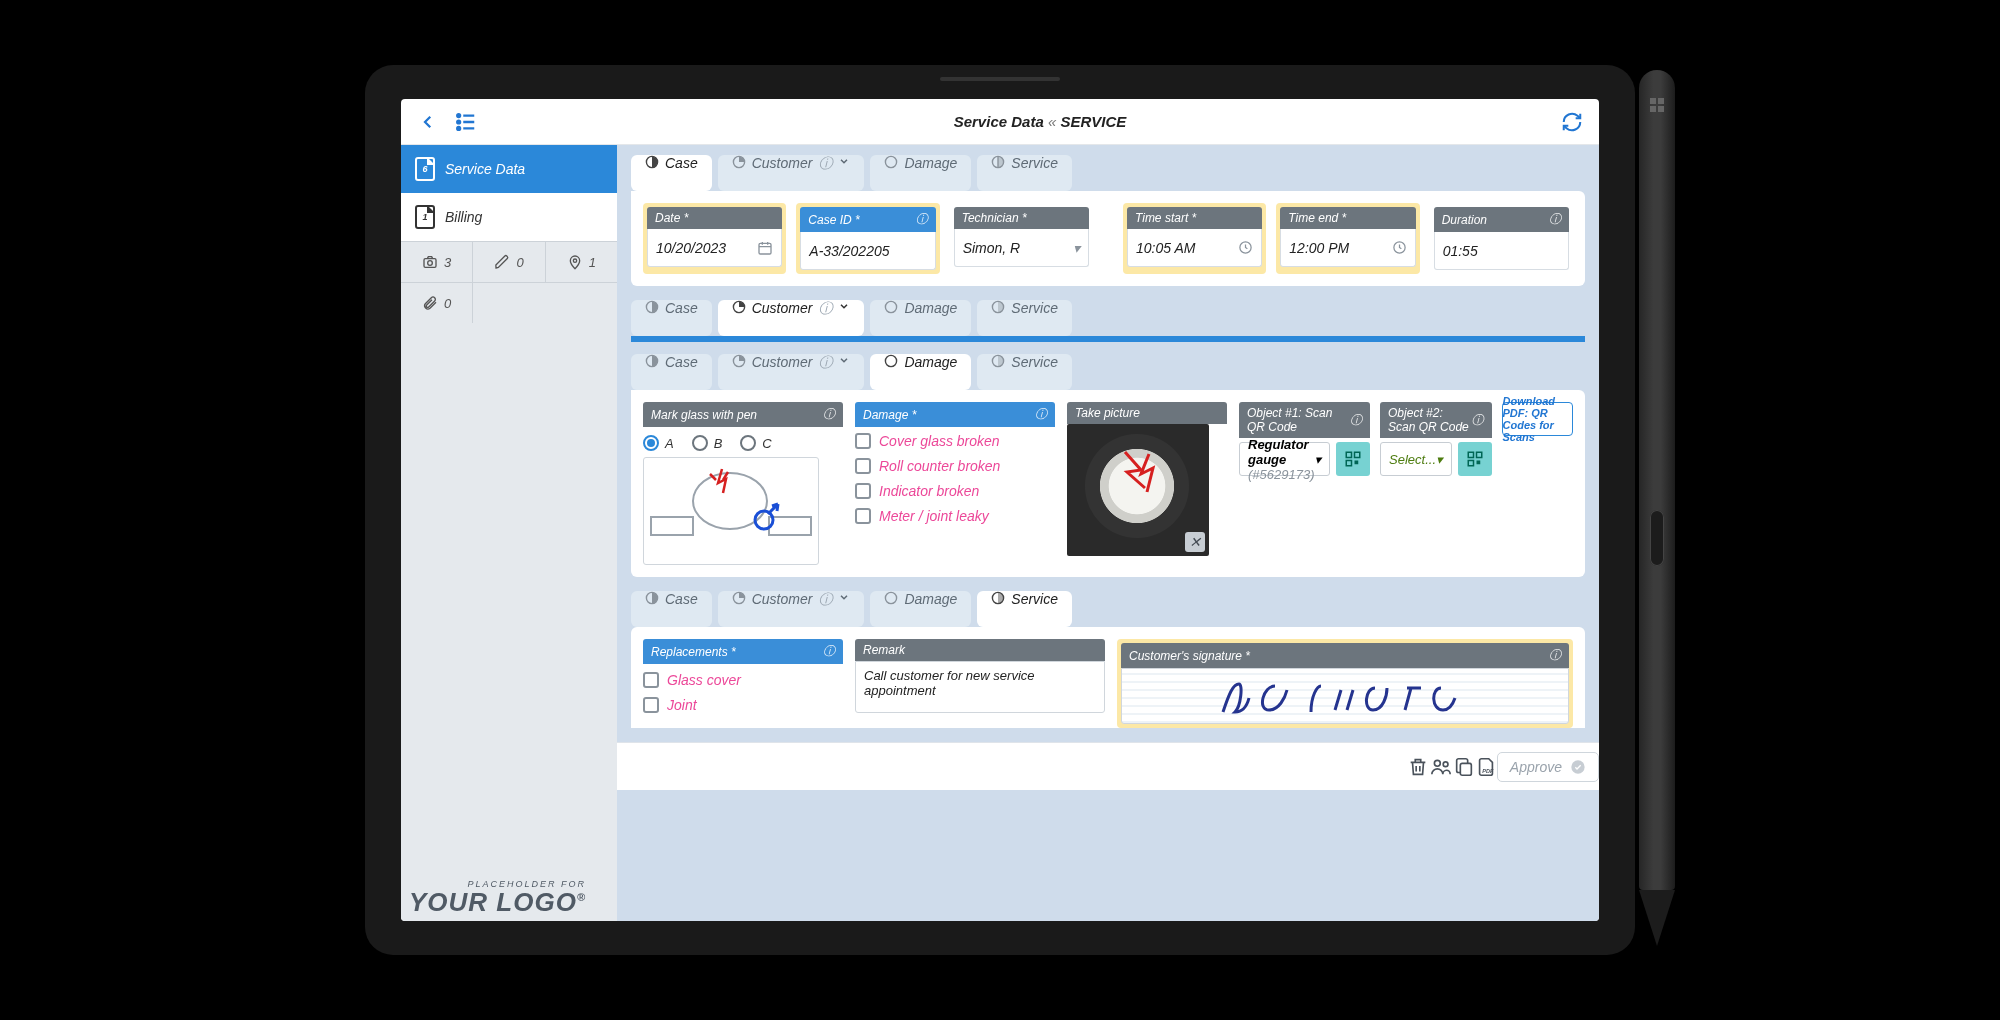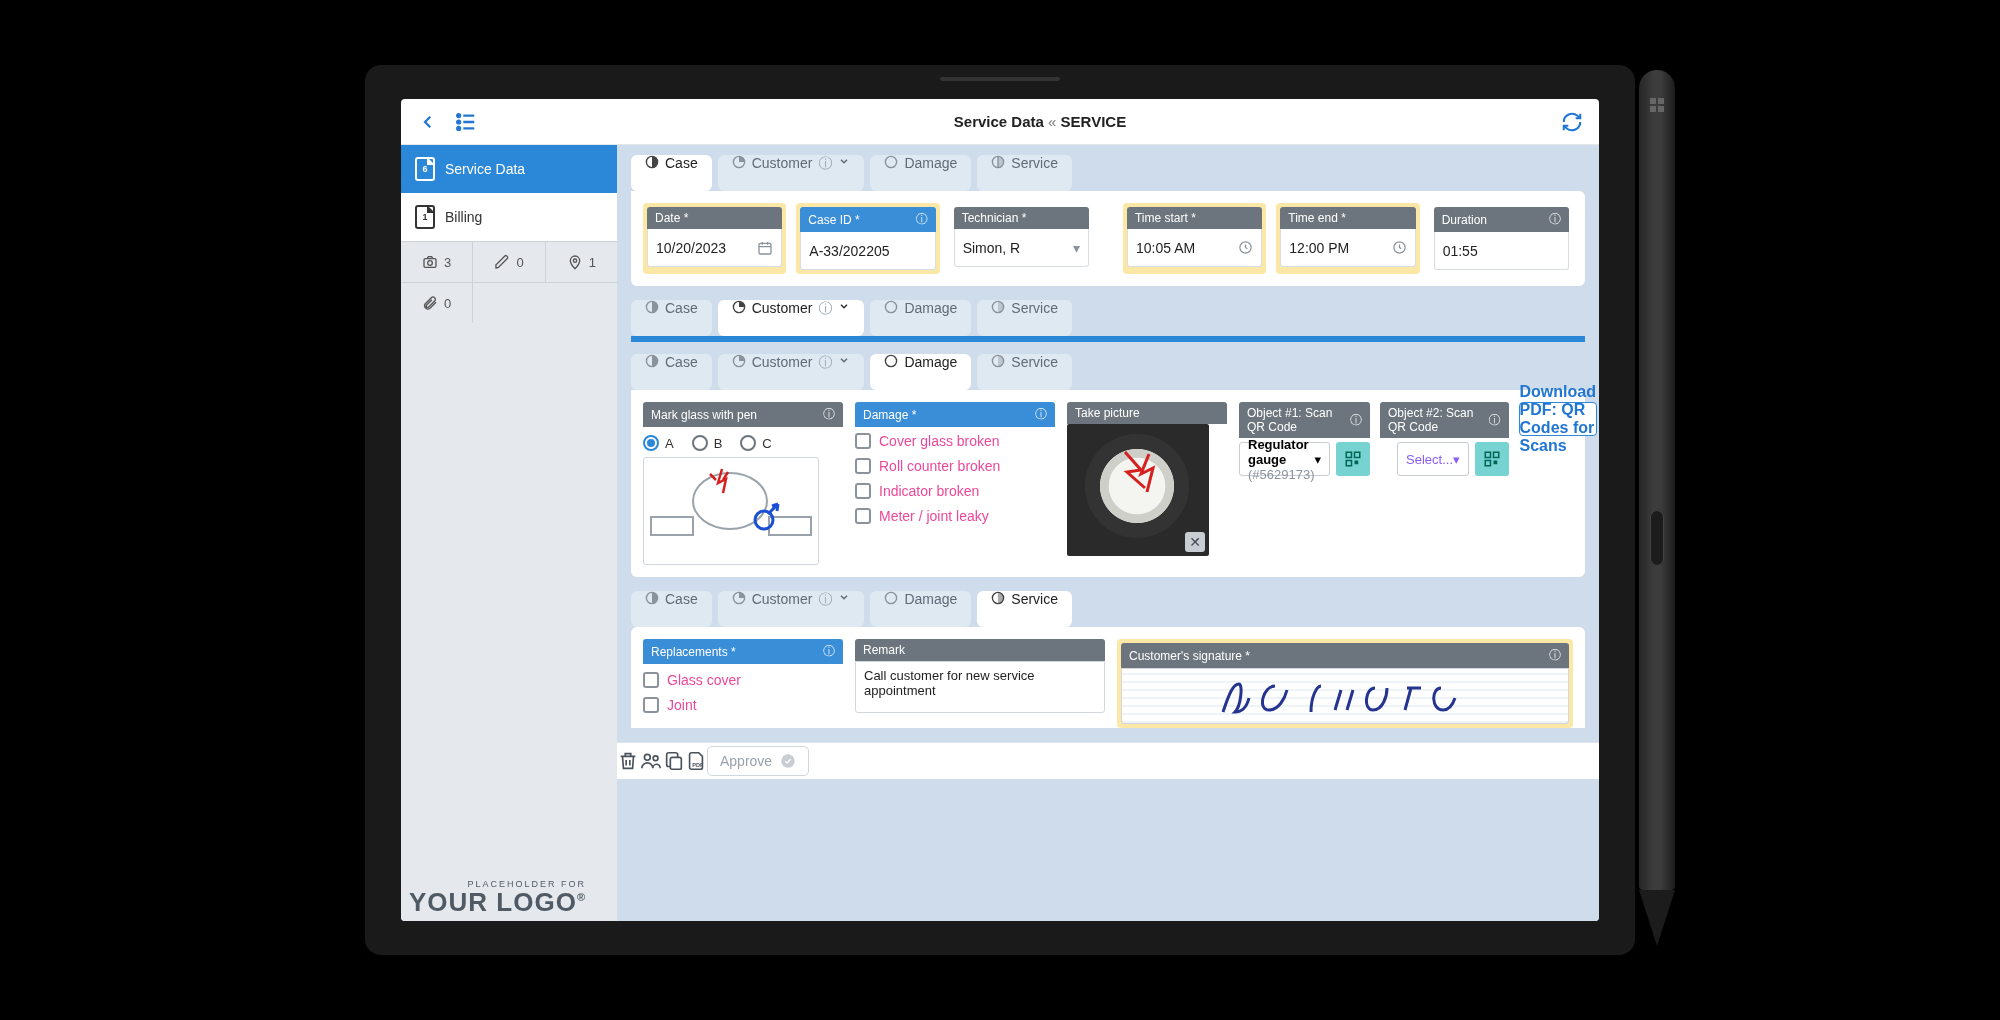--- a/index.html
+++ b/index.html
@@ -10,24 +10,25 @@
   display: flex;
   align-items: center;
   justify-content: center;
 }
 
 
 .tablet {
   width: 1270px;
   height: 890px;
   background: #1a1a1a;
-  border-radius: 16px;
+  border-radius: 28px;
   padding: 34px 36px;
   position: relative;
   box-shadow: 0 10px 40px rgba(0,0,0,.6);
+  font-style: italic;
 }
 .tablet::before {
   content: '';
   position: absolute;
   top: 12px; left: 50%;
   width: 120px; height: 4px;
   background: #333;
   border-radius: 3px;
   transform: translateX(-50%);
 }
@@ -234,29 +235,29 @@
 }
 .photo .scr{ position:absolute; left:46px; top:22px; color:#d62020; pointer-events:none;}
 
 .scan-col{ display:flex; flex-direction:row; gap:10px;}
 .scan-row{ display:flex; gap:6px;}
 .scan-select{
   flex:1; border:1px solid #c7cdd3; border-radius:3px; height:34px;
   display:flex; align-items:center; padding:0 8px; font-size:13px;
   justify-content:space-between; background:#fff;
 }
-.scan-select.placeholder{ color:#8b5cf6;margin-left:17px;}
+.scan-select.placeholder{ color:#4d7c0f;}
 .scan-btn{
   width:34px; height:34px; background:#77d2d2; border-radius:3px;
   display:flex; align-items:center; justify-content:center;
 }
 .dl-btn{
   border:1px solid #2b88d9; color:#2176d2; background:#fff;
   height:34px; border-radius:4px; display:flex; align-items:center; justify-content:center;
-  font-weight:600; font-size:16px;
+  font-weight:600; font-size:11px;
 }
 
 
 .svc-grid{
   display:grid;
   grid-template-columns: 200px 250px 1fr;
   gap:12px;
 }
 .remark-box{
   border:1px solid #d0d6dc; background:#fff; border-radius:0 0 3px 3px;
@@ -264,22 +265,22 @@
 }
 .sig-box{
   background:#fff; border:1px solid #d0d6dc; border-radius:0 0 3px 3px;
   height:56px; display:flex; align-items:center; justify-content:center;
   background-image: repeating-linear-gradient(0deg,#eef3f7 0 2px,transparent 2px 8px);
 }
 .sig-box svg{ color:#25348f;}
 
 
 .bottom-bar{
-  height:37px; background:#fff; border-top:1px solid #dfe4ea;
-  display:flex; align-items:center; justify-content:flex-start;
+  height:48px; background:#fff; border-top:1px solid #dfe4ea;
+  display:flex; align-items:center; justify-content:flex-end;
   color:#4a525b;
 }
 .bottom-bar .approve{
   border:1px solid #cfd6dc; border-radius:5px; padding:6px 12px;
   display:flex; align-items:center; gap:8px; color:#9aa3ac; font-size:14px;
 }
 
 .logo-ph{
   position:absolute; left:44px; bottom:40px; color:#505a65; line-height:1;
 }

